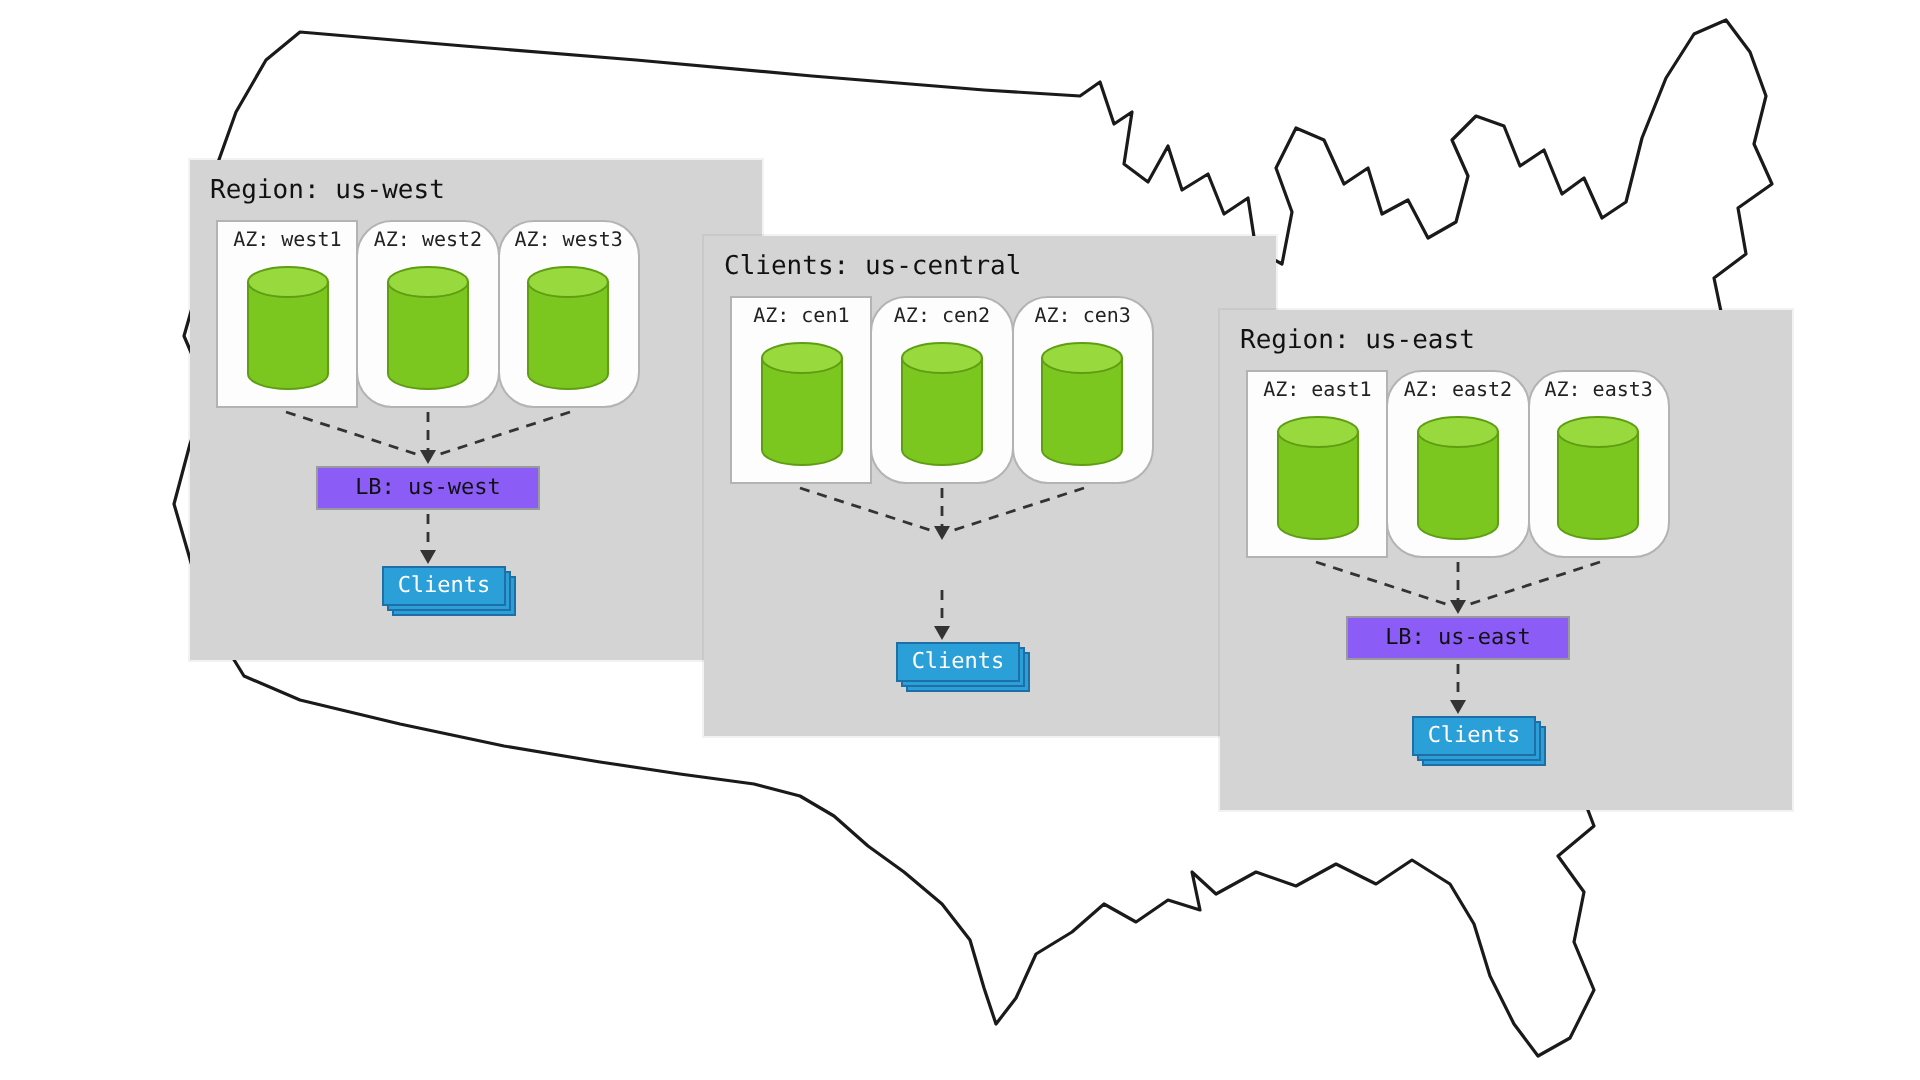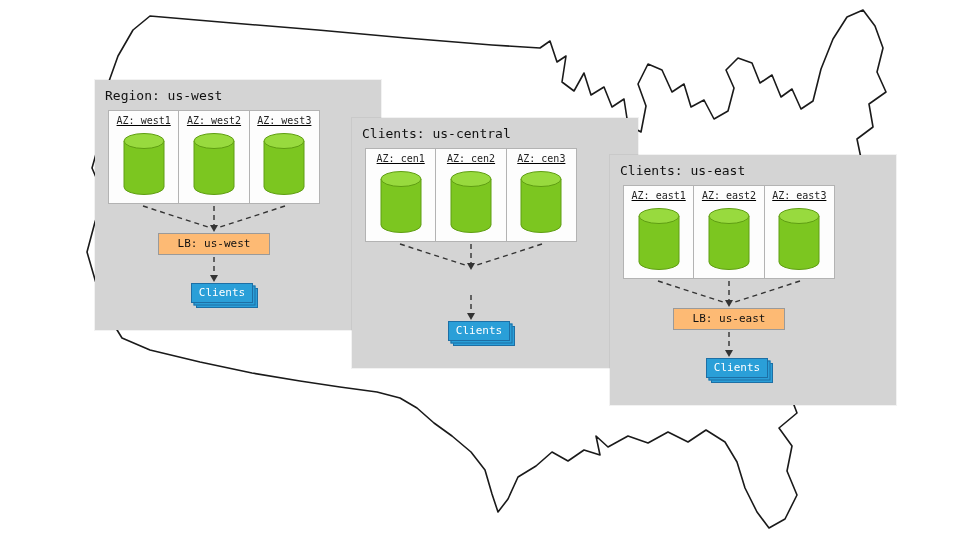--- a/index.html
+++ b/index.html
@@ -17,36 +17,36 @@
   }
   .region-title {
     position:absolute; left:10px; top:8px;
     font-size:13px; color:#111; white-space:nowrap;
   }
   .az-row {
     position:absolute; left:13px; top:30px; width:212px; height:94px;
     display:flex;
   }
   .az {
-    flex:1; background:#fdfdfd; border:1px solid #b3b3b3; box-sizing:border-box;text-decoration:underline;
+    flex:1; background:#fdfdfd; border:1px solid #b3b3b3; box-sizing:border-box;
   }
-  .az + .az { margin-left:-1px; }
+  .az + .az { margin-left:-1px;border-radius:18px; }
   .az-label {
     text-align:center; font-size:10px; color:#222; padding-top:4px; height:14px;
     white-space:nowrap; overflow:hidden;
   }
   .cyl { display:block; margin:3px auto 0; }
 
   .connectors { position:absolute; left:0; top:0; }
   .connectors .dash { stroke:var(--line,#333); stroke-width:1.4; stroke-dasharray:5 4; fill:none; }
   .connectors .arrow { fill:var(--line,#333); }
 
   .lb {
     position:absolute; left:63px; top:153px; width:112px; height:22px;
-    background:#fdba74; border:1px solid #9a9a9a; box-sizing:border-box;
+    background:#8b5cf6; border:1px solid #9a9a9a; box-sizing:border-box;
     font-size:11px; color:#111; text-align:center; line-height:20px; white-space:nowrap;
   }
   .clients-stack { position:absolute; left:96px; top:203px; width:62px; height:20px; }
   .clients-layer {
     position:absolute; left:0; top:0; width:100%; height:100%;
     background:var(--clients-bg,#2a9fd8); border:1px solid var(--clients-border,#1d6fa5);
     box-sizing:border-box;
   }
   .layer-2 { transform:translate(5px,5px); }
   .layer-1 { transform:translate(2.5px,2.5px); }
@@ -141,21 +141,21 @@
       <polygon class="arrow" points="115,195 123,195 119,202"></polygon>
     </svg>
     <div class="clients-stack">
       <div class="clients-layer layer-2"></div>
       <div class="clients-layer layer-1"></div>
       <div class="clients-main">Clients</div>
     </div>
   </div>
 
   <div class="region" style="left:610px;top:155px;">
-    <div class="region-title">Clients: us-east</div>
+    <div class="region-title">Region: us-east</div>
     <div class="az-row">
       <div class="az">
         <div class="az-label">AZ: east1</div>
         <svg class="cyl" width="46" height="64">
             <use href="#cyl-sym"></use>
           </svg>
       </div>
       <div class="az">
         <div class="az-label">AZ: east2</div>
         <svg class="cyl" width="46" height="64">

